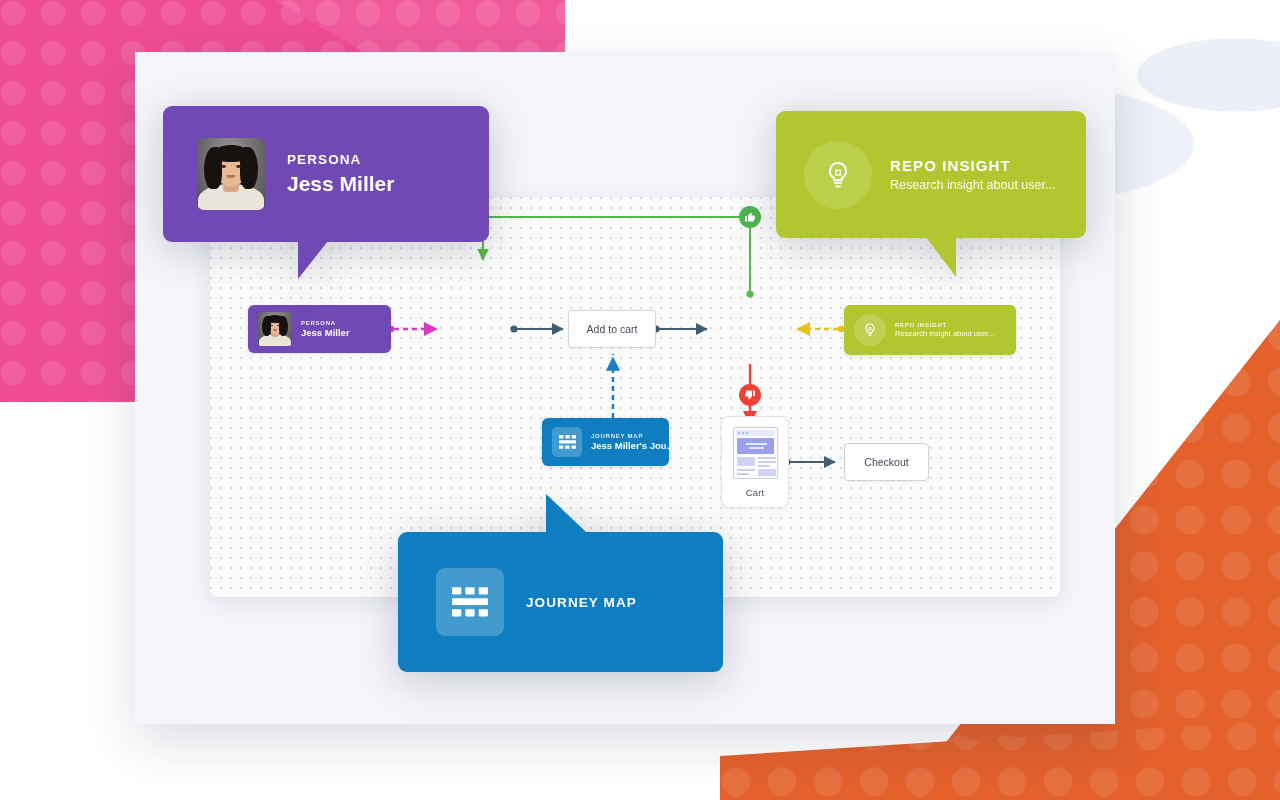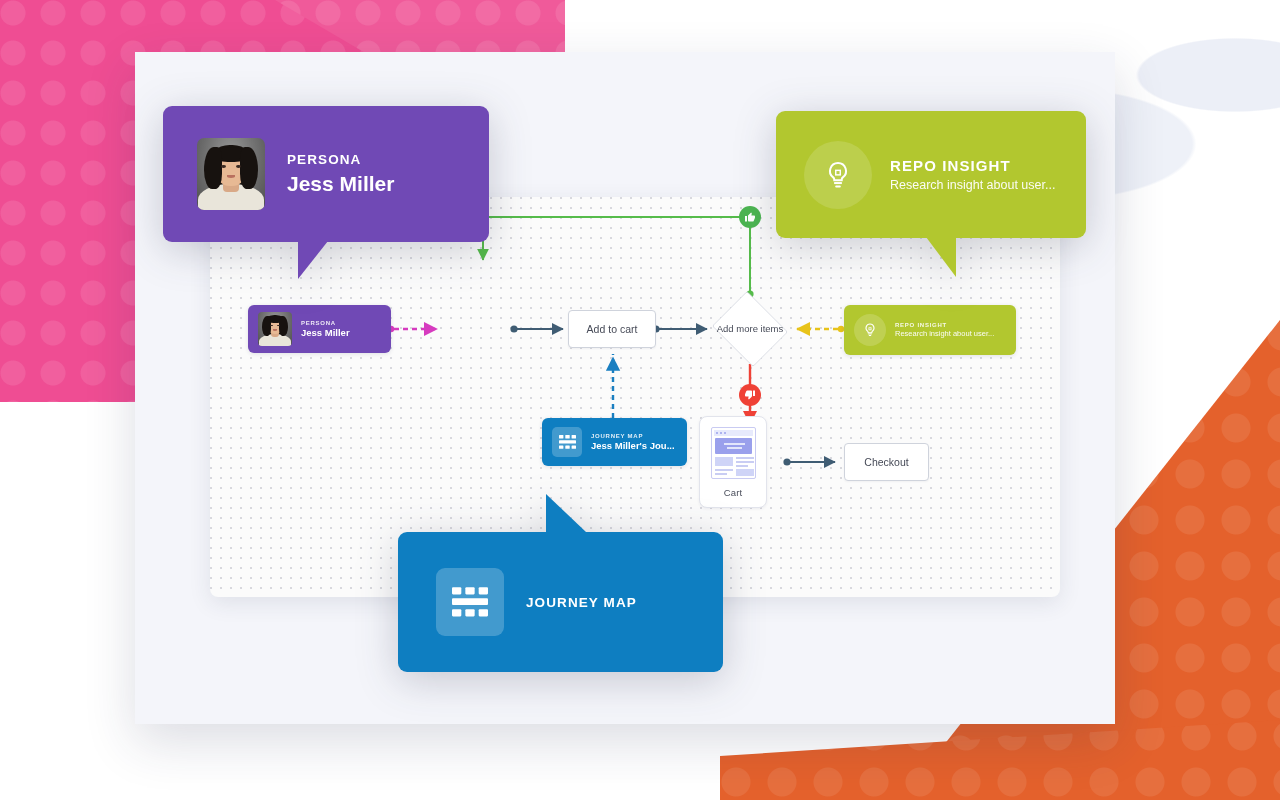--- a/index.html
+++ b/index.html
@@ -314,61 +314,57 @@
         <div class="kicker">PERSONA</div>
         <div class="title">Jess Miller</div>
       </div>
     </div>
 
 
     <div class="node plain-node" style="left:433px; top:258px; width:88px; height:38px;">
       <span>Add to cart</span>
     </div>
 
-    <div class="node diamond-node" style="left:574px; top:242px;">
-      <div class="dshape"></div>
-      <div class="dlabel">Add more items</div>
-    </div>
 
     <div class="node mini-card" style="left:709px; top:253px; width:172px; height:50px; background:#b2c72f;">
       <div class="ccico">
         <svg width="16" height="16" viewBox="0 0 24 24" aria-hidden="true">
           <path fill="none" stroke="#ffffff" stroke-width="1.6" d="M12 3a6 6 0 0 0-3.6 10.8c.5.4.8 1 .8 1.7v.5h5.6v-.5c0-.7.3-1.3.8-1.7A6 6 0 0 0 12 3z"></path>
           <rect x="9.2" y="17.2" width="5.6" height="1.4" fill="#ffffff"></rect>
           <rect x="10" y="19.6" width="4" height="1.4" rx=".6" fill="#ffffff"></rect>
           <rect x="10.4" y="8.6" width="3.2" height="3.2" fill="none" stroke="#ffffff" stroke-width="1.2"></rect>
         </svg>
       </div>
       <div>
         <div class="kicker">REPO INSIGHT</div>
         <div class="title" style="font-weight:normal; font-size:7.5px; opacity:.95;">Research insight about user...</div>
       </div>
     </div>
 
-    <div class="node mini-card" style="left:407px; top:366px; width:145px; height:48px; background:#0e7ec1;">
+    <div class="node mini-card" style="left:407px; top:366px; width:127px; height:48px; background:#0e7ec1;">
       <div class="sqico">
         <svg width="17" height="14" viewBox="0 0 17 14" aria-hidden="true">
           <g fill="#ffffff">
             <rect x="0" y="0" width="4.4" height="3.4" rx=".5"></rect>
             <rect x="6.3" y="0" width="4.4" height="3.4" rx=".5"></rect>
             <rect x="12.6" y="0" width="4.4" height="3.4" rx=".5"></rect>
             <rect x="0" y="5.2" width="17" height="3.2" rx=".5"></rect>
             <rect x="0" y="10.4" width="4.4" height="3.4" rx=".5"></rect>
             <rect x="6.3" y="10.4" width="4.4" height="3.4" rx=".5"></rect>
             <rect x="12.6" y="10.4" width="4.4" height="3.4" rx=".5"></rect>
           </g>
         </svg>
       </div>
       <div>
         <div class="kicker">JOURNEY MAP</div>
         <div class="title">Jess Miller's Jou...</div>
       </div>
     </div>
 
-    <div class="node screen-node" style="left:564px; top:364px; width:68px; height:92px;">
+    <div class="node screen-node" style="left:586px; top:364px; width:68px; height:92px;">
       <div class="wire" style="width:45px; height:52px; border-radius:2px;">
         <div class="blk" style="left:2px; top:2px; right:2px; height:6px; background:#e7eafc;"></div>
         <div class="dot" style="left:4px;  top:4px; width:2px; height:2px; background:#9aa0ec;"></div>
         <div class="dot" style="left:8px;  top:4px; width:2px; height:2px; background:#9aa0ec;"></div>
         <div class="dot" style="left:12px; top:4px; width:2px; height:2px; background:#9aa0ec;"></div>
         <div class="bar" style="left:3px; top:10px; right:3px; height:16px; border-radius:1px;"></div>
         <div class="blk" style="left:12px; top:15px; width:21px; height:2px; background:#e3e6fb;"></div>
         <div class="blk" style="left:15px; top:19px; width:15px; height:2px; background:#e3e6fb;"></div>
         <div class="blk" style="left:3px; top:29px; width:18px; height:9px; background:#cfd4f7;"></div>
         <div class="ln" style="left:24px; top:29px; width:18px; height:2px;"></div>

